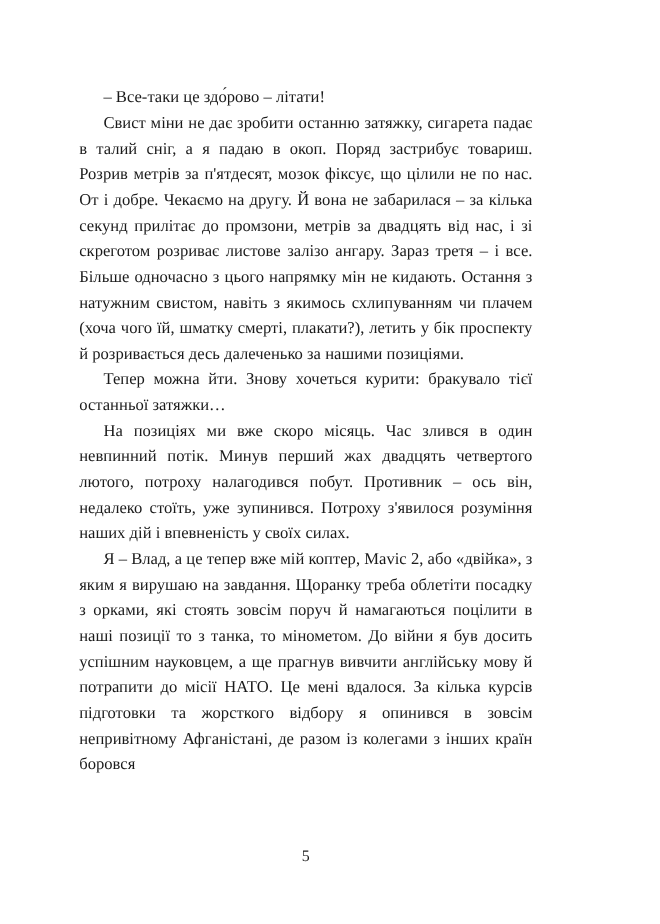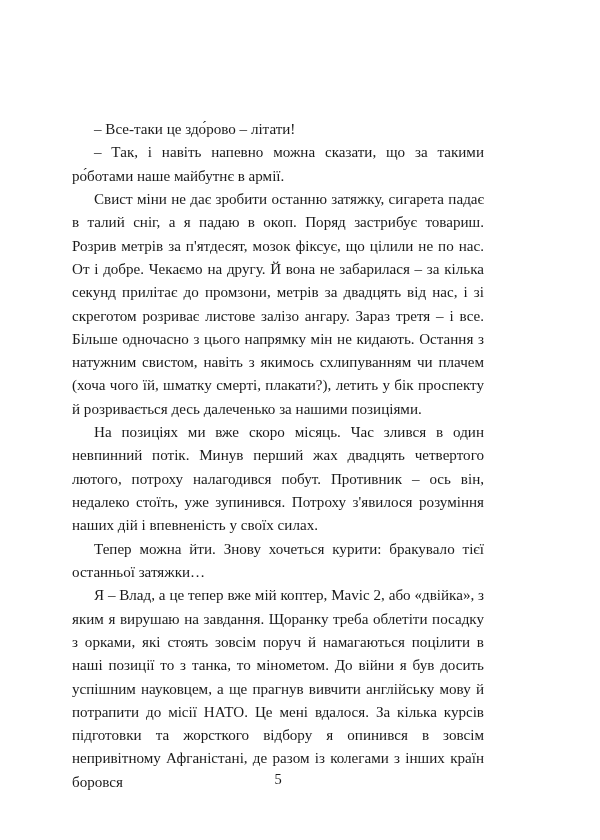--- a/index.html
+++ b/index.html
@@ -12,21 +12,21 @@
     background: #ffffff;
     font-family: "Liberation Serif", serif;
     color: #1a1a1a;
     overflow: hidden;
   }
   .page {
     position: relative;
     width: 556px;
     height: 840px;
     box-sizing: border-box;
-    padding: 118px 72px 0 72px;
+    padding: 78px 72px 0 72px;
   }
   .body-text {
     font-size: 15.1px;
     line-height: 1.545;
     text-align: justify;
     text-justify: inter-word;
     hyphens: manual;
   }
   .para {
     margin: 0;
@@ -45,20 +45,19 @@
     font-size: 14.5px;
     color: #1a1a1a;
   }
 </style>
 </head>
 <body>
 
 <div class="page">
   <div class="body-text">
     <p class="para dialogue">– Все-таки це здо́рово – літати!</p>
-    <p class="para dialogue">– Так, і навіть напевно можна сказати, що за такими ро́ботами наше майбутнє в армії.</p>
     <p class="para">Свист міни не дає зробити останню затяжку, сигарета падає в талий сніг, а я падаю в окоп. Поряд застрибує товариш. Розрив метрів за п'ятдесят, мозок фіксує, що цілили не по нас. От і добре. Чекаємо на другу. Й вона не забарилася – за кілька секунд прилітає до промзони, метрів за двадцять від нас, і зі скреготом розриває листове залізо ангару. Зараз третя – і все. Більше одночасно з цього напрямку мін не кидають. Остання з натужним свистом, навіть з якимось схлипуванням чи плачем (хоча чого їй, шматку смерті, плакати?), летить у бік проспекту й розривається десь далеченько за нашими позиціями.</p>
+    <p class="para">Тепер можна йти. Знову хочеться курити: бракувало тієї останньої затяжки…</p>
     <p class="para">На позиціях ми вже скоро місяць. Час злився в один невпинний потік. Минув перший жах двадцять четвертого лютого, потроху налагодився побут. Противник – ось він, недалеко стоїть, уже зупинився. Потроху з'явилося розуміння наших дій і впевненість у своїх силах.</p>
-    <p class="para">Тепер можна йти. Знову хочеться курити: бракувало тієї останньої затяжки…</p>
     <p class="para">Я – Влад, а це тепер вже мій коптер, Mavic 2, або «двійка», з яким я вирушаю на завдання. Щоранку треба облетіти посадку з орками, які стоять зовсім поруч й намагаються поцілити в наші позиції то з танка, то мінометом. До війни я був досить успішним науковцем, а ще прагнув вивчити англійську мову й потрапити до місії НАТО. Це мені вдалося. За кілька курсів підготовки та жорсткого відбору я опинився в зовсім непривітному Афганістані, де разом із колегами з інших країн боровся</p>
   </div>
   <div class="page-number">5</div>
 </div>
 
 </body></html>

